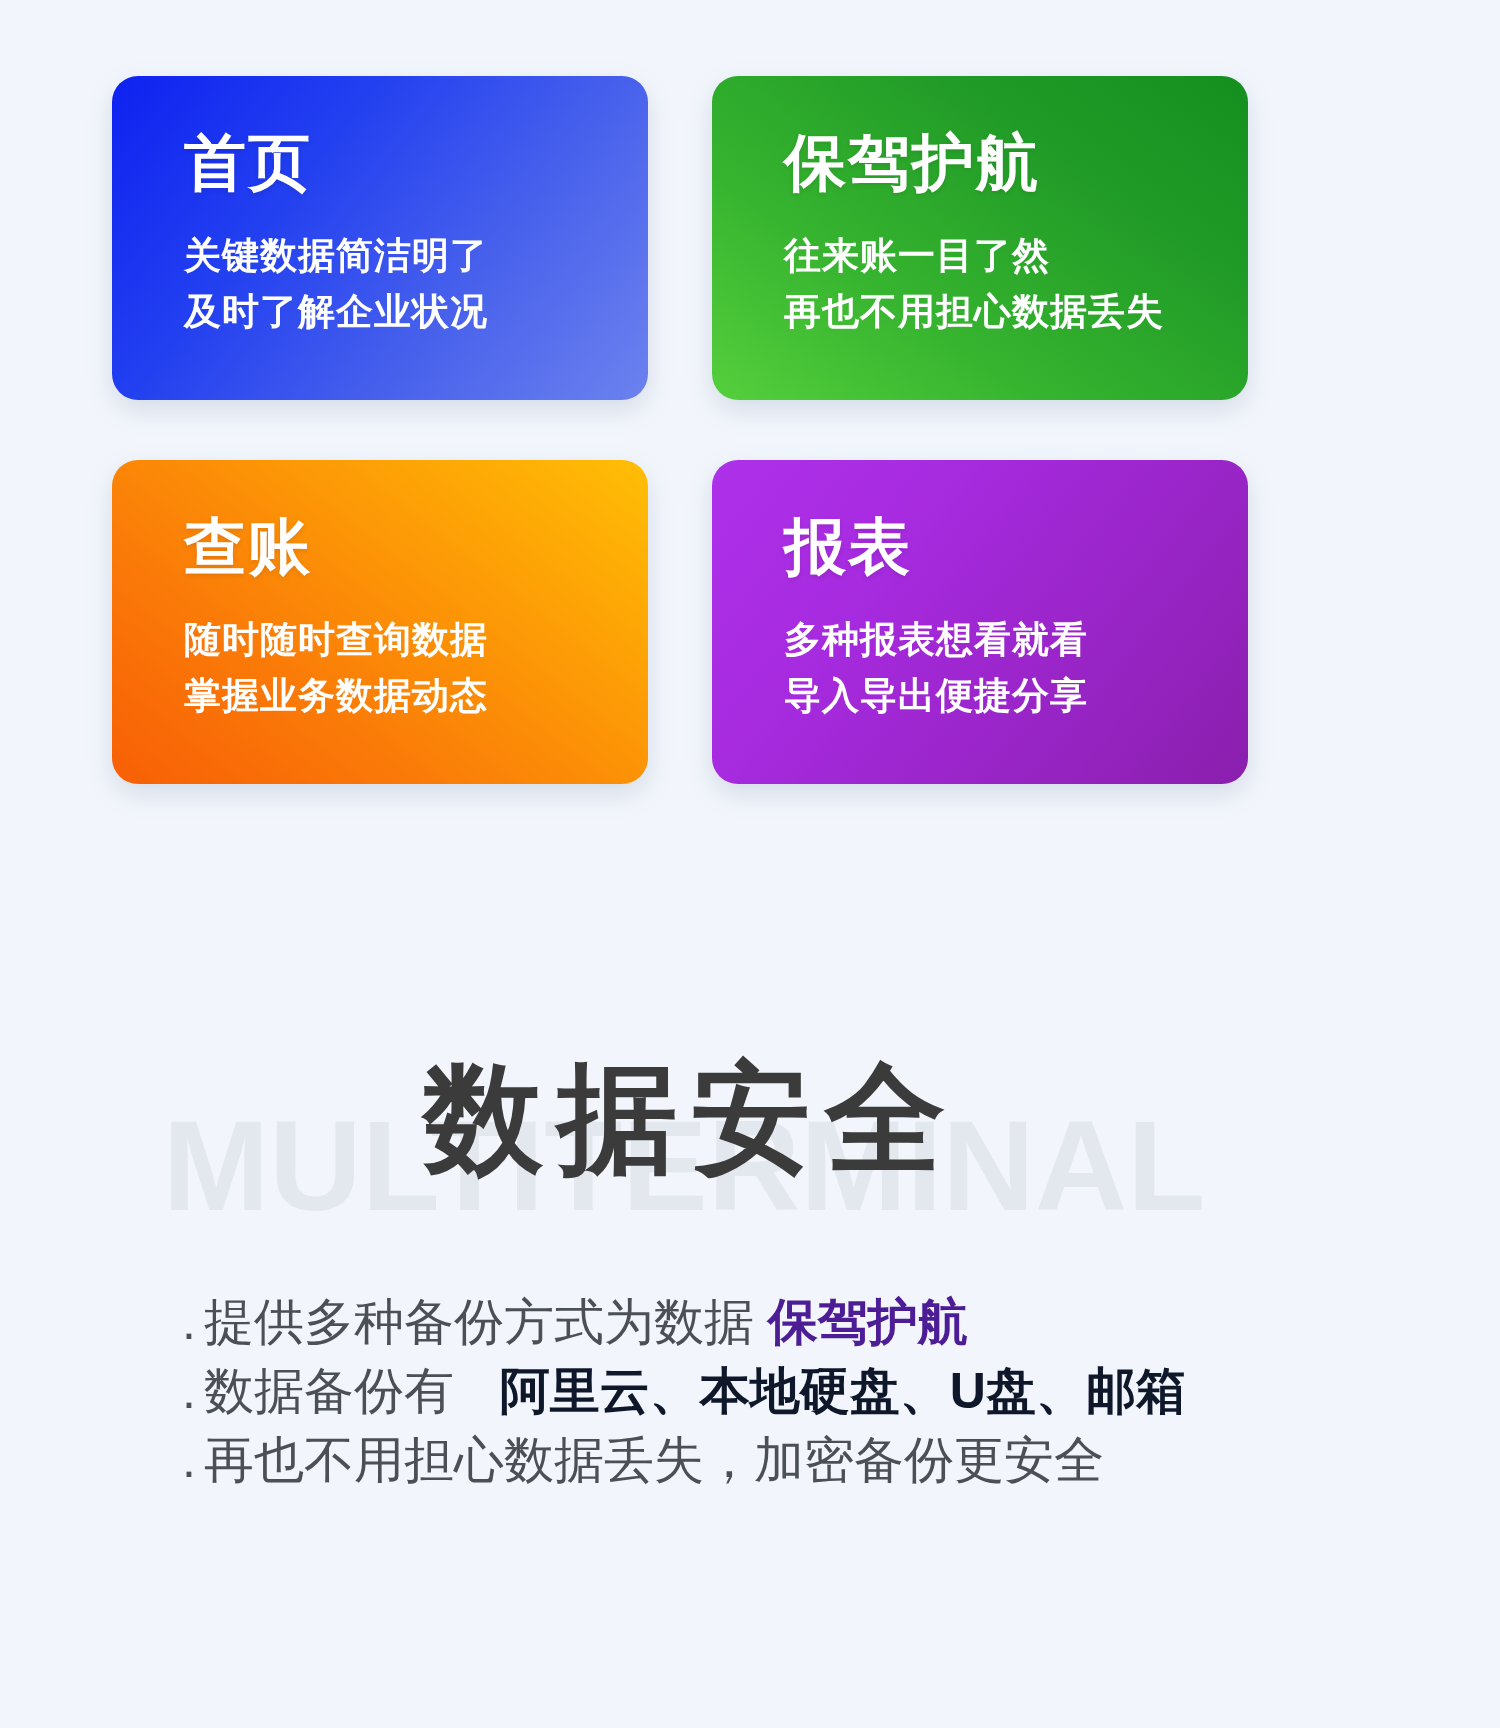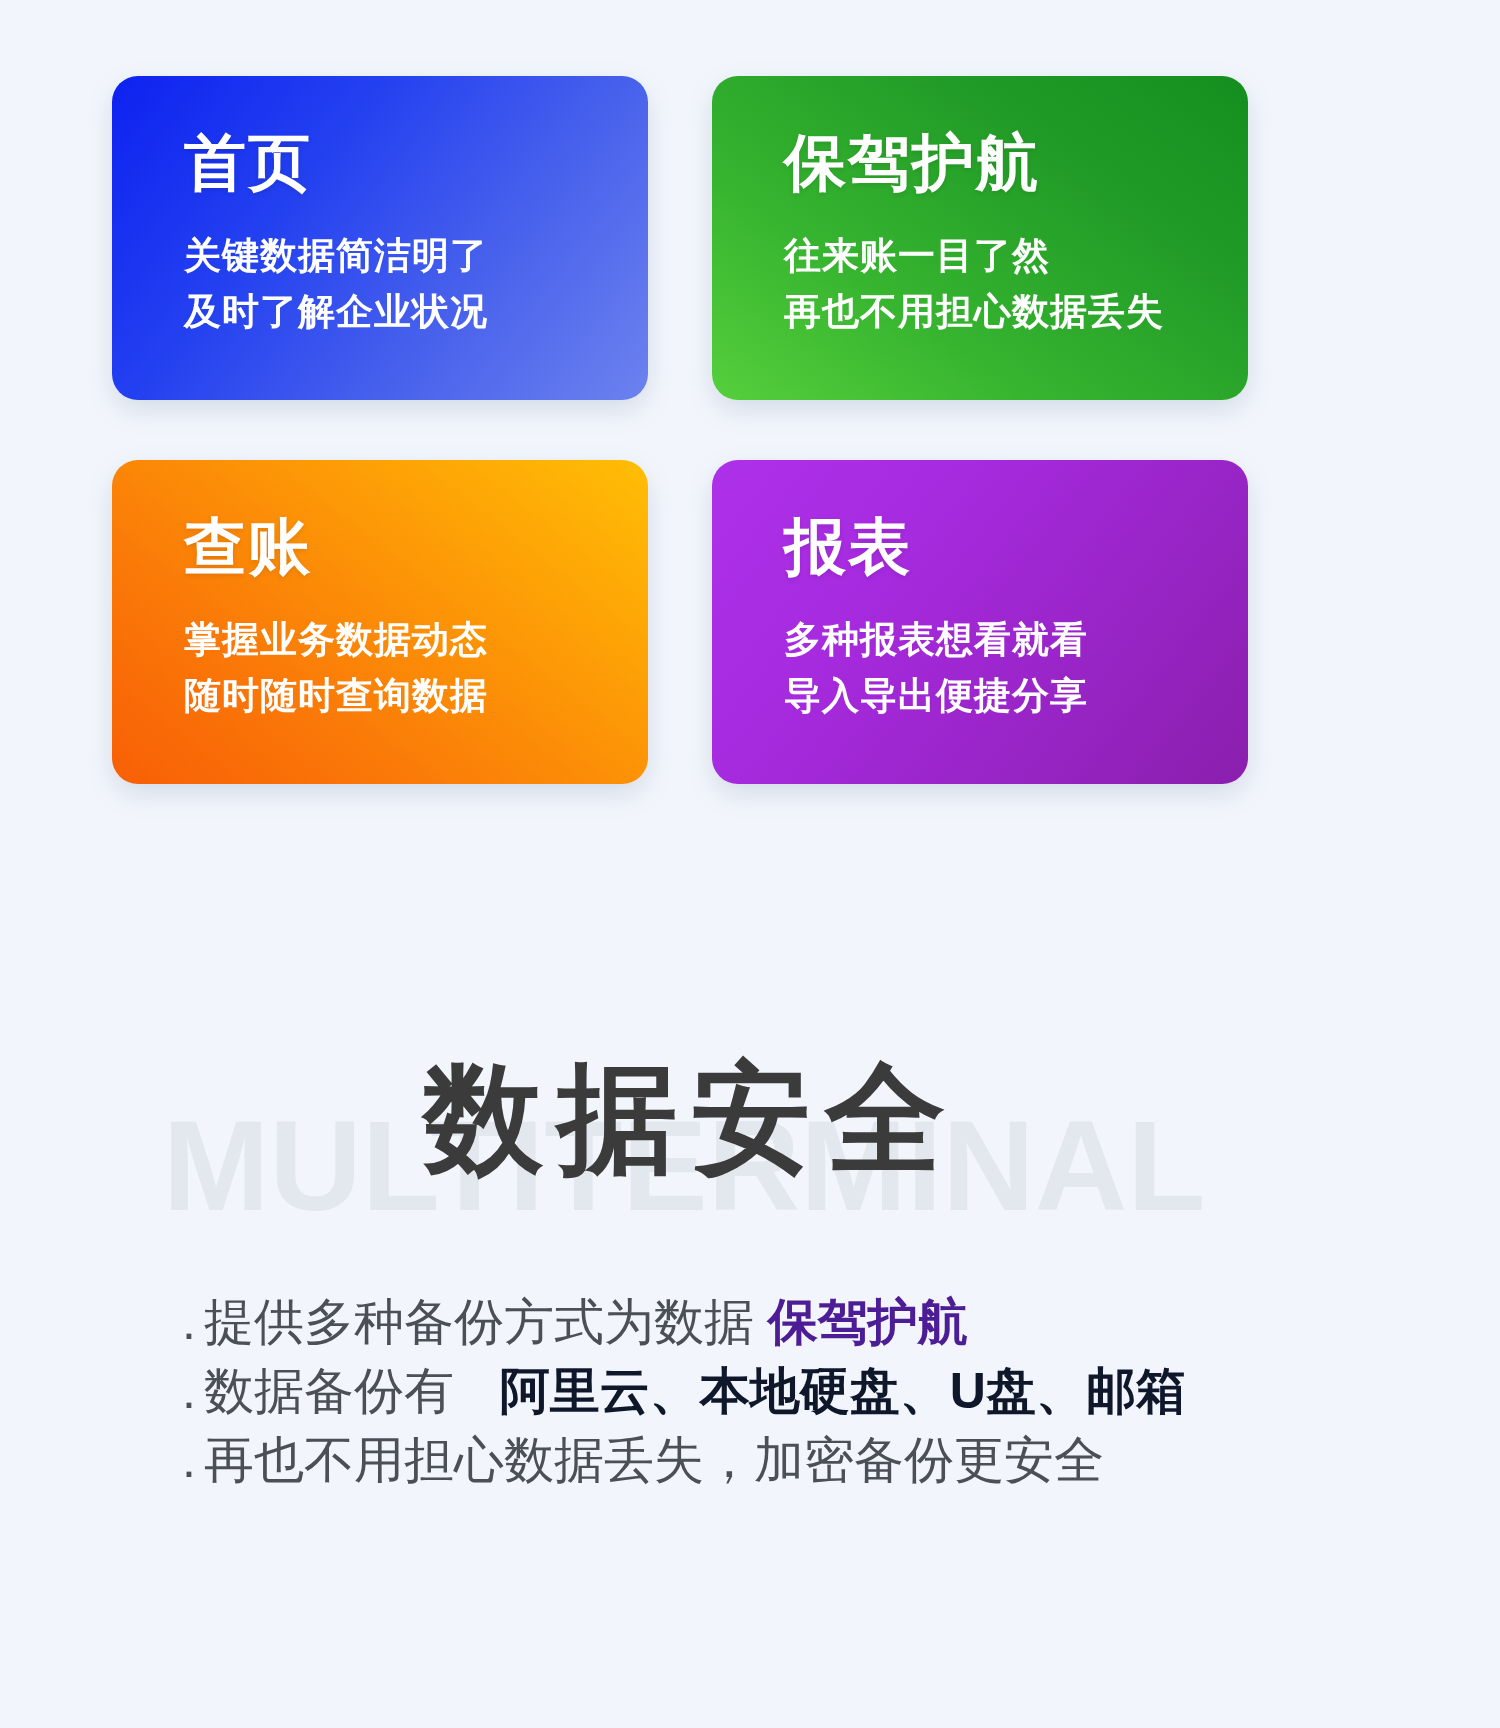--- a/index.html
+++ b/index.html
@@ -154,22 +154,22 @@
     <div class="card-title">保驾护航</div>
     <div class="card-sub">
       <div>往来账一目了然</div>
       <div>再也不用担心数据丢失</div>
     </div>
   </div>
 
   <div class="feature-card card-orange">
     <div class="card-title">查账</div>
     <div class="card-sub">
+      <div>随时随时查询数据</div>
       <div>掌握业务数据动态</div>
-      <div>随时随时查询数据</div>
     </div>
   </div>
 
   <div class="feature-card card-purple">
     <div class="card-title">报表</div>
     <div class="card-sub">
       <div>多种报表想看就看</div>
       <div>导入导出便捷分享</div>
     </div>
   </div>

